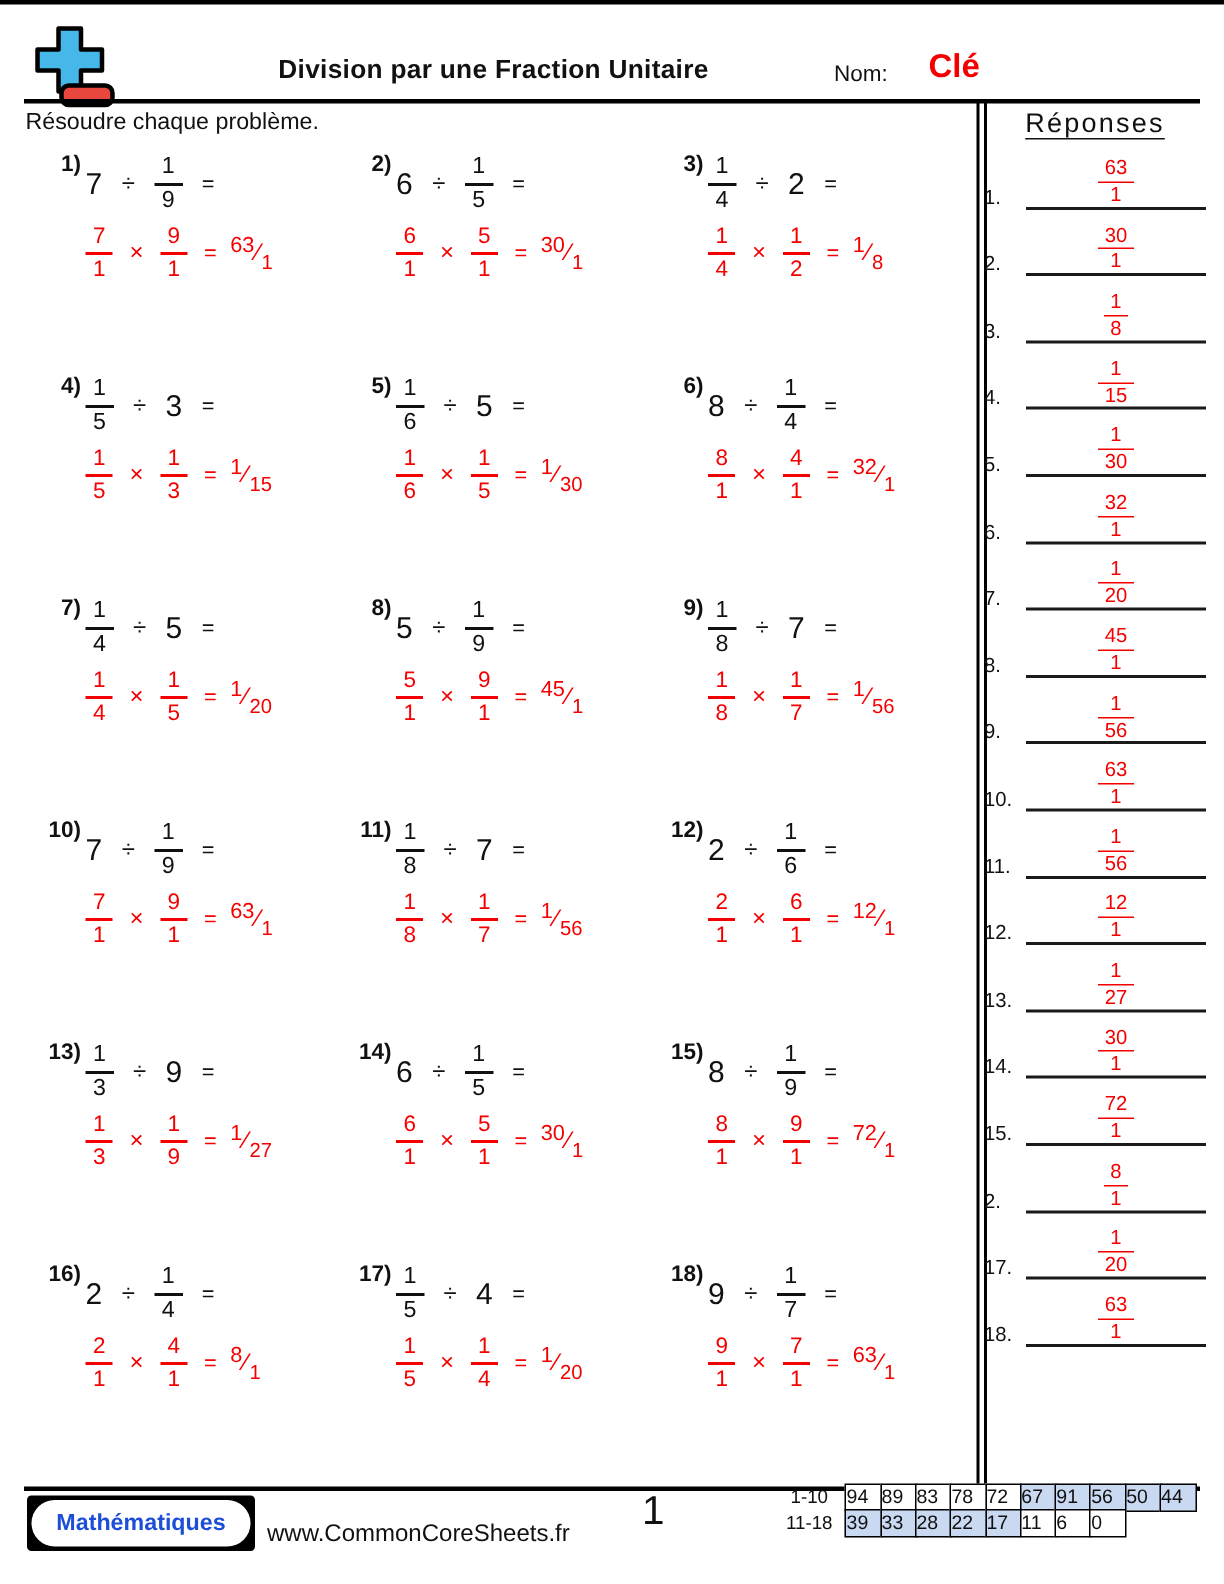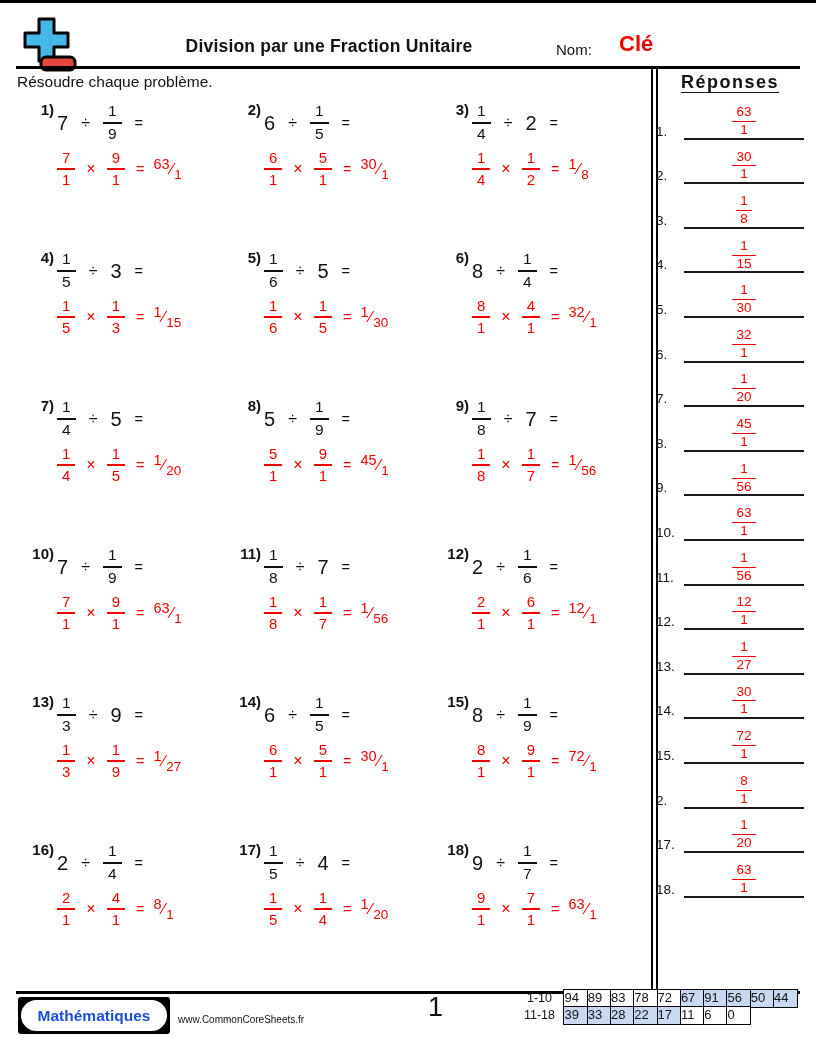--- a/index.html
+++ b/index.html
@@ -41,36 +41,36 @@
   .frac .fr-d{display:block;padding:2px 5px 0}
   .sol{display:flex;align-items:center;gap:11px;margin-top:4px;color:var(--accent-red);font-size:15px}
   .sol .frac{font-size:15px}
   .skew{display:inline-flex;align-items:center;margin-left:-2px}
   .sk-n{font-size:14.5px;position:relative;top:-5px}
   .sk-slash{font-size:16px;margin:0 1px}
   .sk-d{font-size:13.5px;position:relative;top:5px}
 
   
   .answers-col{position:absolute;left:656px;top:72px;width:148px}
-  .ans-title{text-align:center;font-size:18px;font-weight:bold;letter-spacing:1.5px;
+  .ans-title{text-align:center;font-size:18px;font-weight:normal;letter-spacing:1.5px;
              text-decoration:underline;text-underline-offset:4px;margin-bottom:2px}
   .ans-item{display:flex;align-items:flex-end;height:44.6px}
   .ans-num{width:28px;font-size:13.5px;padding-bottom:1px}
   .ans-blank{flex:1;border-bottom:2px solid #1a1a1a;display:flex;justify-content:center}
   .ans-frac{display:inline-block;text-align:center;font-size:13.5px;line-height:1.1;color:var(--accent-red)}
   .ans-frac .fr-n{display:block;padding:0 4px 1px;border-bottom:1.8px solid currentColor;min-width:10px}
   .ans-frac .fr-d{display:block;padding:1px 4px 0}
 
   
   .footer-rule{position:absolute;left:16px;top:991px;width:784px;height:2.5px;background:#000}
   .badge{position:absolute;left:18px;top:997px;width:152px;height:37px;background:#000;border-radius:3px}
   .badge .pill{position:absolute;left:3px;top:3px;right:3px;bottom:3px;background:#fff;
                border-radius:16px;display:flex;align-items:center;justify-content:center;
                font-weight:bold;font-size:15.5px;color:#1d4ed8}
-  .site{position:absolute;left:178px;top:1014px;font-size:10px}
+  .site{position:absolute;left:178px;top:1014px;font-size:16px}
   .pageno{position:absolute;left:428px;top:992px;font-size:27px}
   .score{position:absolute;left:519px;top:989px}
   .score-row{display:flex;height:19px}
   .score-row + .score-row{margin-top:-1.6px}
   .score-label{width:46px;text-align:center;padding-right:5px;font-size:12.5px;line-height:19px}
   .score-cell{width:24.9px;border:1.6px solid #000;margin-left:-1.6px;
               font-size:13px;line-height:15.5px;background:#fff}
   .score-cell.hl{background:var(--highlight-blue)}
 </style>
 </head>

